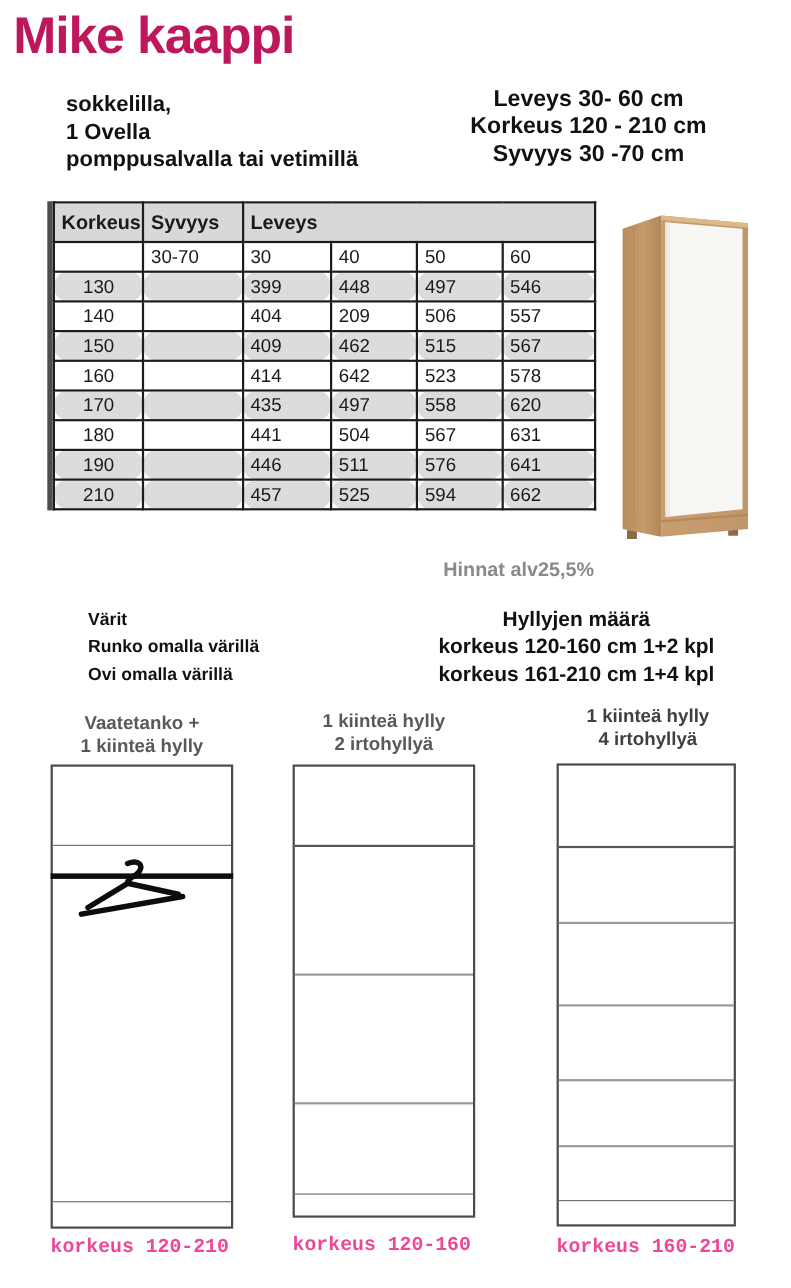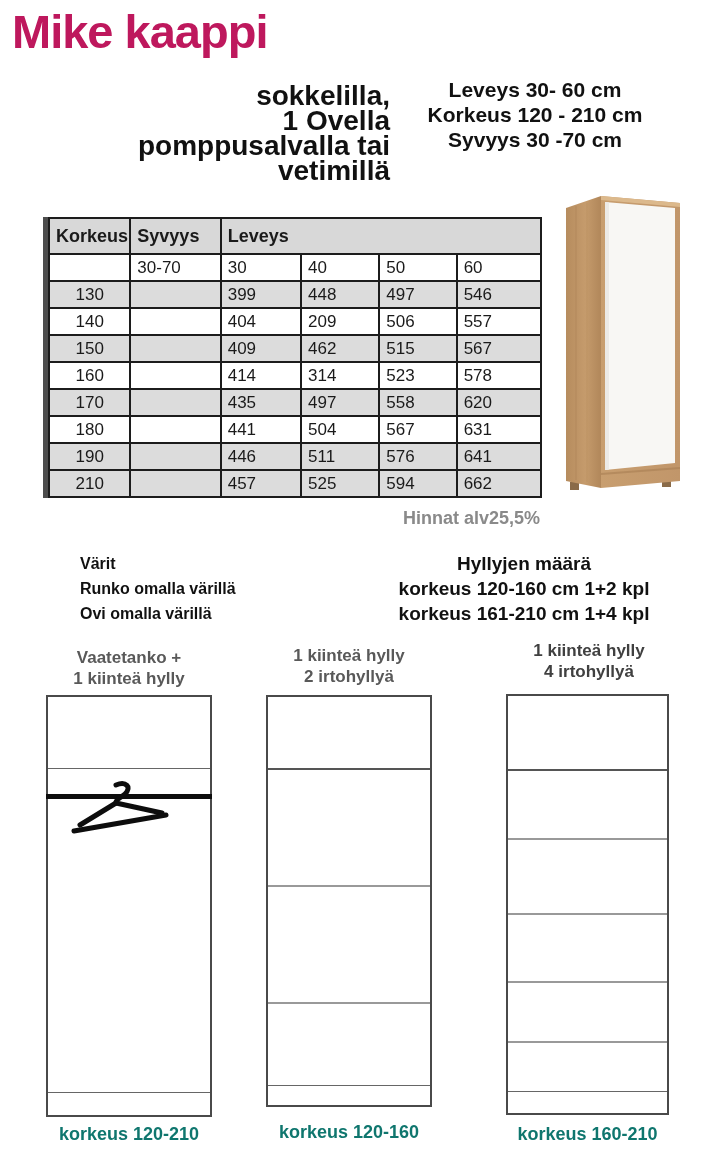--- a/index.html
+++ b/index.html
@@ -2,46 +2,46 @@
 <html><head>
 <meta charset="utf-8">
 <style>
   html,body{margin:0;padding:0;background:#fff;}
   #page{position:relative;width:719px;height:1171px;background:#ffffff;
         font-family:"Liberation Sans", sans-serif;color:#111;overflow:hidden;}
   .abs{position:absolute;}
 
   
   .title{left:12px;top:4px;font-size:47px;font-weight:bold;letter-spacing:-1px;color:#be185d;}
-  .subtitle{left:60px;top:83px;width:330px;text-align:right;font-size:28px;font-weight:bold;line-height:25px;}
+  .subtitle{left:60px;top:83px;width:330px;text-align:left;font-size:20px;font-weight:bold;line-height:25px;}
   .dims{left:395px;top:77px;width:280px;text-align:center;font-size:21px;font-weight:bold;line-height:25px;}
 
   
-  .table-wrap{left:43px;top:183px;border-left:5px solid #4d4d4d;margin-top:34px;}
+  .table-wrap{left:43px;top:183px;border-left:5px solid #4d4d4d;}
   table.price{border-collapse:collapse;table-layout:fixed;width:494px;background:#fff;}
   table.price td,table.price th{border:2px solid #1c1c1c;padding:0 6px;font-size:17px;
       overflow:hidden;white-space:nowrap;color:#1a1a1a;}
   table.price th{background:#d8d8d8;font-weight:bold;font-size:18px;text-align:left;height:34px;}
   th.leveys{text-align:center;font-size:21px;}
   tr.sub td{height:25px;background:#fff;}
-  tr.datar td{height:25px;}
+  tr.datar td{height:25px;border-radius:13px;}
   tr.gray td{background:#dcdcdc;}
   td.kork{text-align:center;}
   td.num{text-align:left;}
 
   .note{left:403px;top:508px;font-size:18px;font-weight:bold;color:#8a8a8a;}
 
   
   .varit{left:80px;top:551px;font-size:16px;font-weight:bold;line-height:25px;}
   .hyllyt{left:358px;top:551px;width:332px;text-align:center;font-size:19px;font-weight:bold;line-height:25px;}
 
   
   .dlabel{width:182px;text-align:center;font-size:17px;font-weight:bold;line-height:21px;color:#595959;}
   .dlabel.dark{color:#404040;}
-  .caption{font-size:18px;font-weight:bold;color:#0f766e;text-align:center;}
+  .caption{font-size:18px;font-weight:bold;color:#ec4899;text-align:left;font-family:Liberation Mono, monospace;}
 
   
   .wrect{border:2px solid #4a4a4a;background:#fff;box-sizing:border-box;}
   .shelf{position:absolute;left:0;height:0;border-top:2px solid #555;width:100%;}
   .shelf.loose{border-top:2px solid #999;}
   .shelf.thin{border-top:1px solid #666;}
   .rail{position:absolute;left:-2px;right:-2px;height:5px;background:#0d0d0d;}
 </style>
 </head>
 <body>
@@ -107,21 +107,21 @@
           <td></td>
           <td class="num">409</td>
           <td class="num">462</td>
           <td class="num">515</td>
           <td class="num">567</td>
         </tr>
         <tr class="datar">
           <td class="kork">160</td>
           <td></td>
           <td class="num">414</td>
-          <td class="num">314</td>
+          <td class="num">642</td>
           <td class="num">523</td>
           <td class="num">578</td>
         </tr>
         <tr class="datar gray">
           <td class="kork">170</td>
           <td></td>
           <td class="num">435</td>
           <td class="num">497</td>
           <td class="num">558</td>
           <td class="num">620</td>

